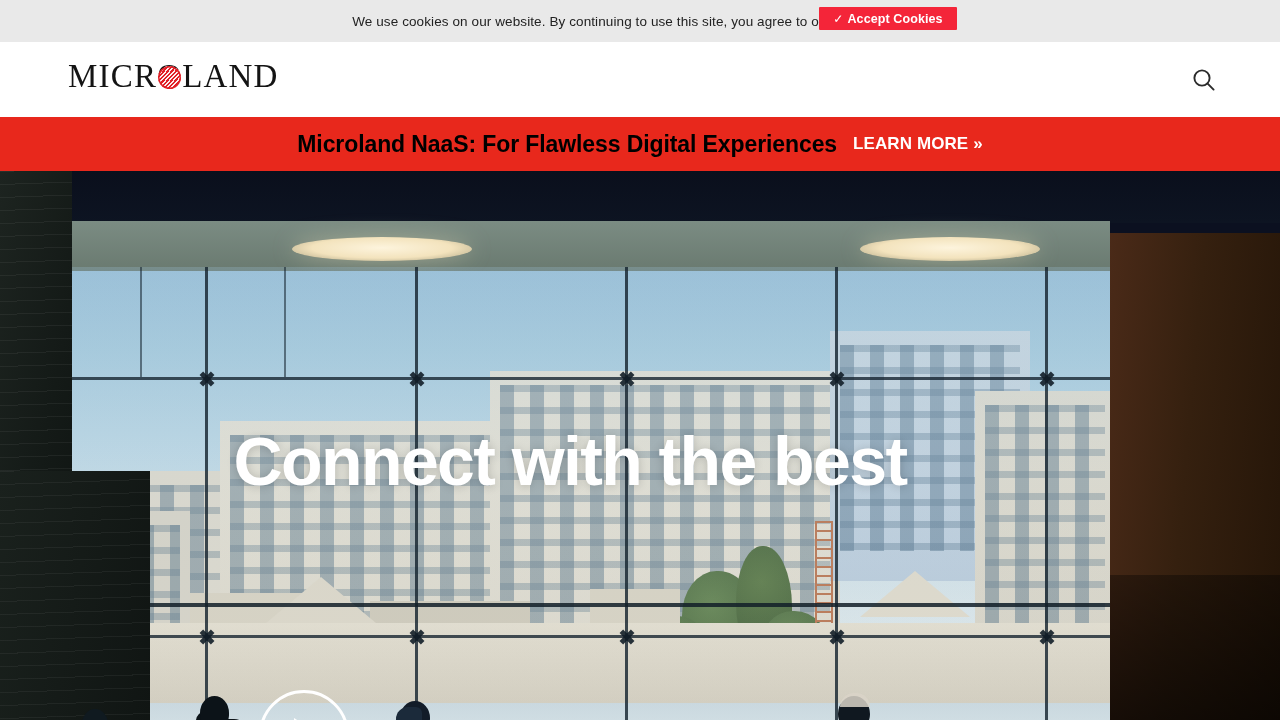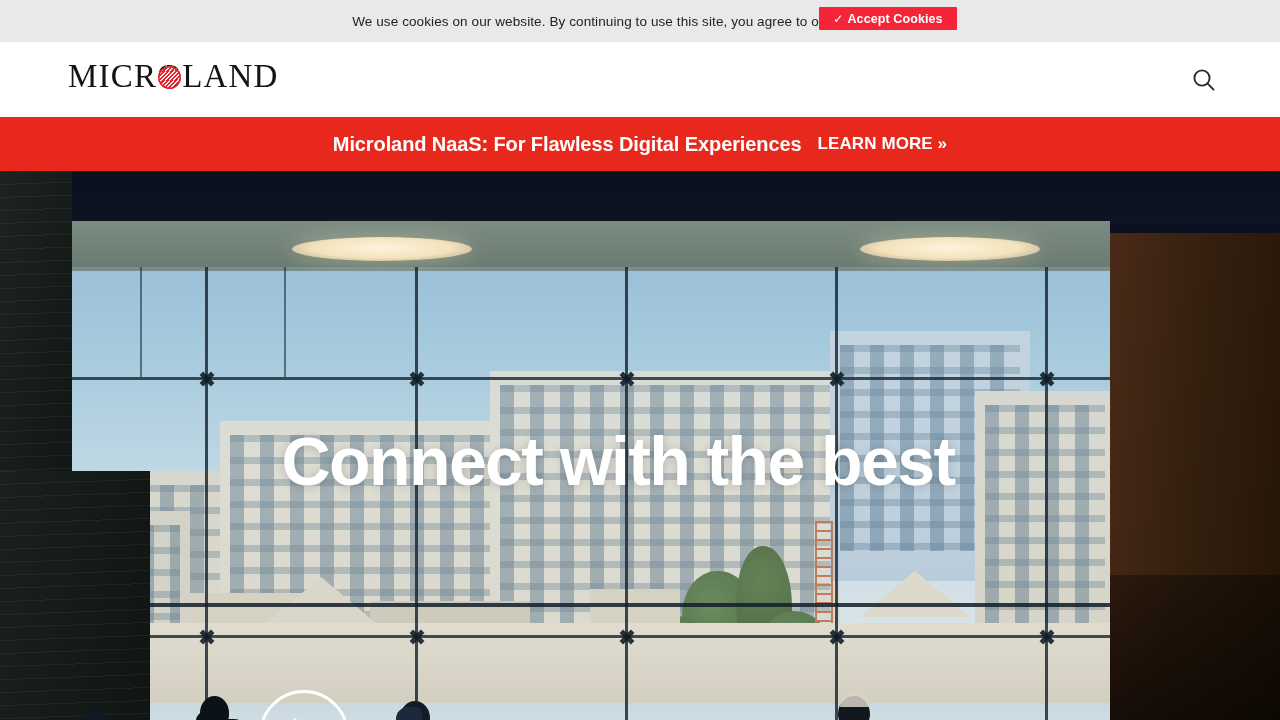--- a/index.html
+++ b/index.html
@@ -92,21 +92,21 @@
   }
 
   
   .promo {
     position: absolute; top: 117px; left: 0;
     width: 1280px; height: 54px;
     background: #e8281c;
     display: flex; align-items: center; justify-content: center;
   }
   .promo-title {
-    font-size: 20px; font-weight: bold; color: #ffffff;
+    font-size: 23px; font-weight: bold; color: #000000;
     letter-spacing: -.1px;
   }
   .promo-cta {
     margin-left: 16px; color: #ffffff; font-size: 17px;
     font-weight: bold; letter-spacing: .1px;
     text-decoration: none; cursor: pointer; white-space: nowrap;
   }
 
   
   .hero {
@@ -273,21 +273,20 @@
   .pD-hair { left: 396px; top: 536px; width: 26px; height: 62px; background:#1b2a3a; border-radius: 12px 6px 8px 10px; }
 
   
   .hero-title {
     position: absolute; left: 0; top: 256px; width: 1140px;
     text-align: center; color: #ffffff;
     font-size: 68px; font-weight: bold;
     letter-spacing: -1.6px; line-height: 1;
     text-shadow: 0 1px 10px rgba(0,0,0,.18);
     user-select: none;
-    padding-left: 48px;
   }
   .play-btn {
     position: absolute; left: 259px; top: 519px;
     width: 84px; height: 84px; border-radius: 50%;
     border: 3px solid #ffffff; cursor: pointer;
     display: flex; align-items: center; justify-content: center;
     background: transparent;
   }
   .play-tri {
     width: 0; height: 0; margin-left: 7px;

